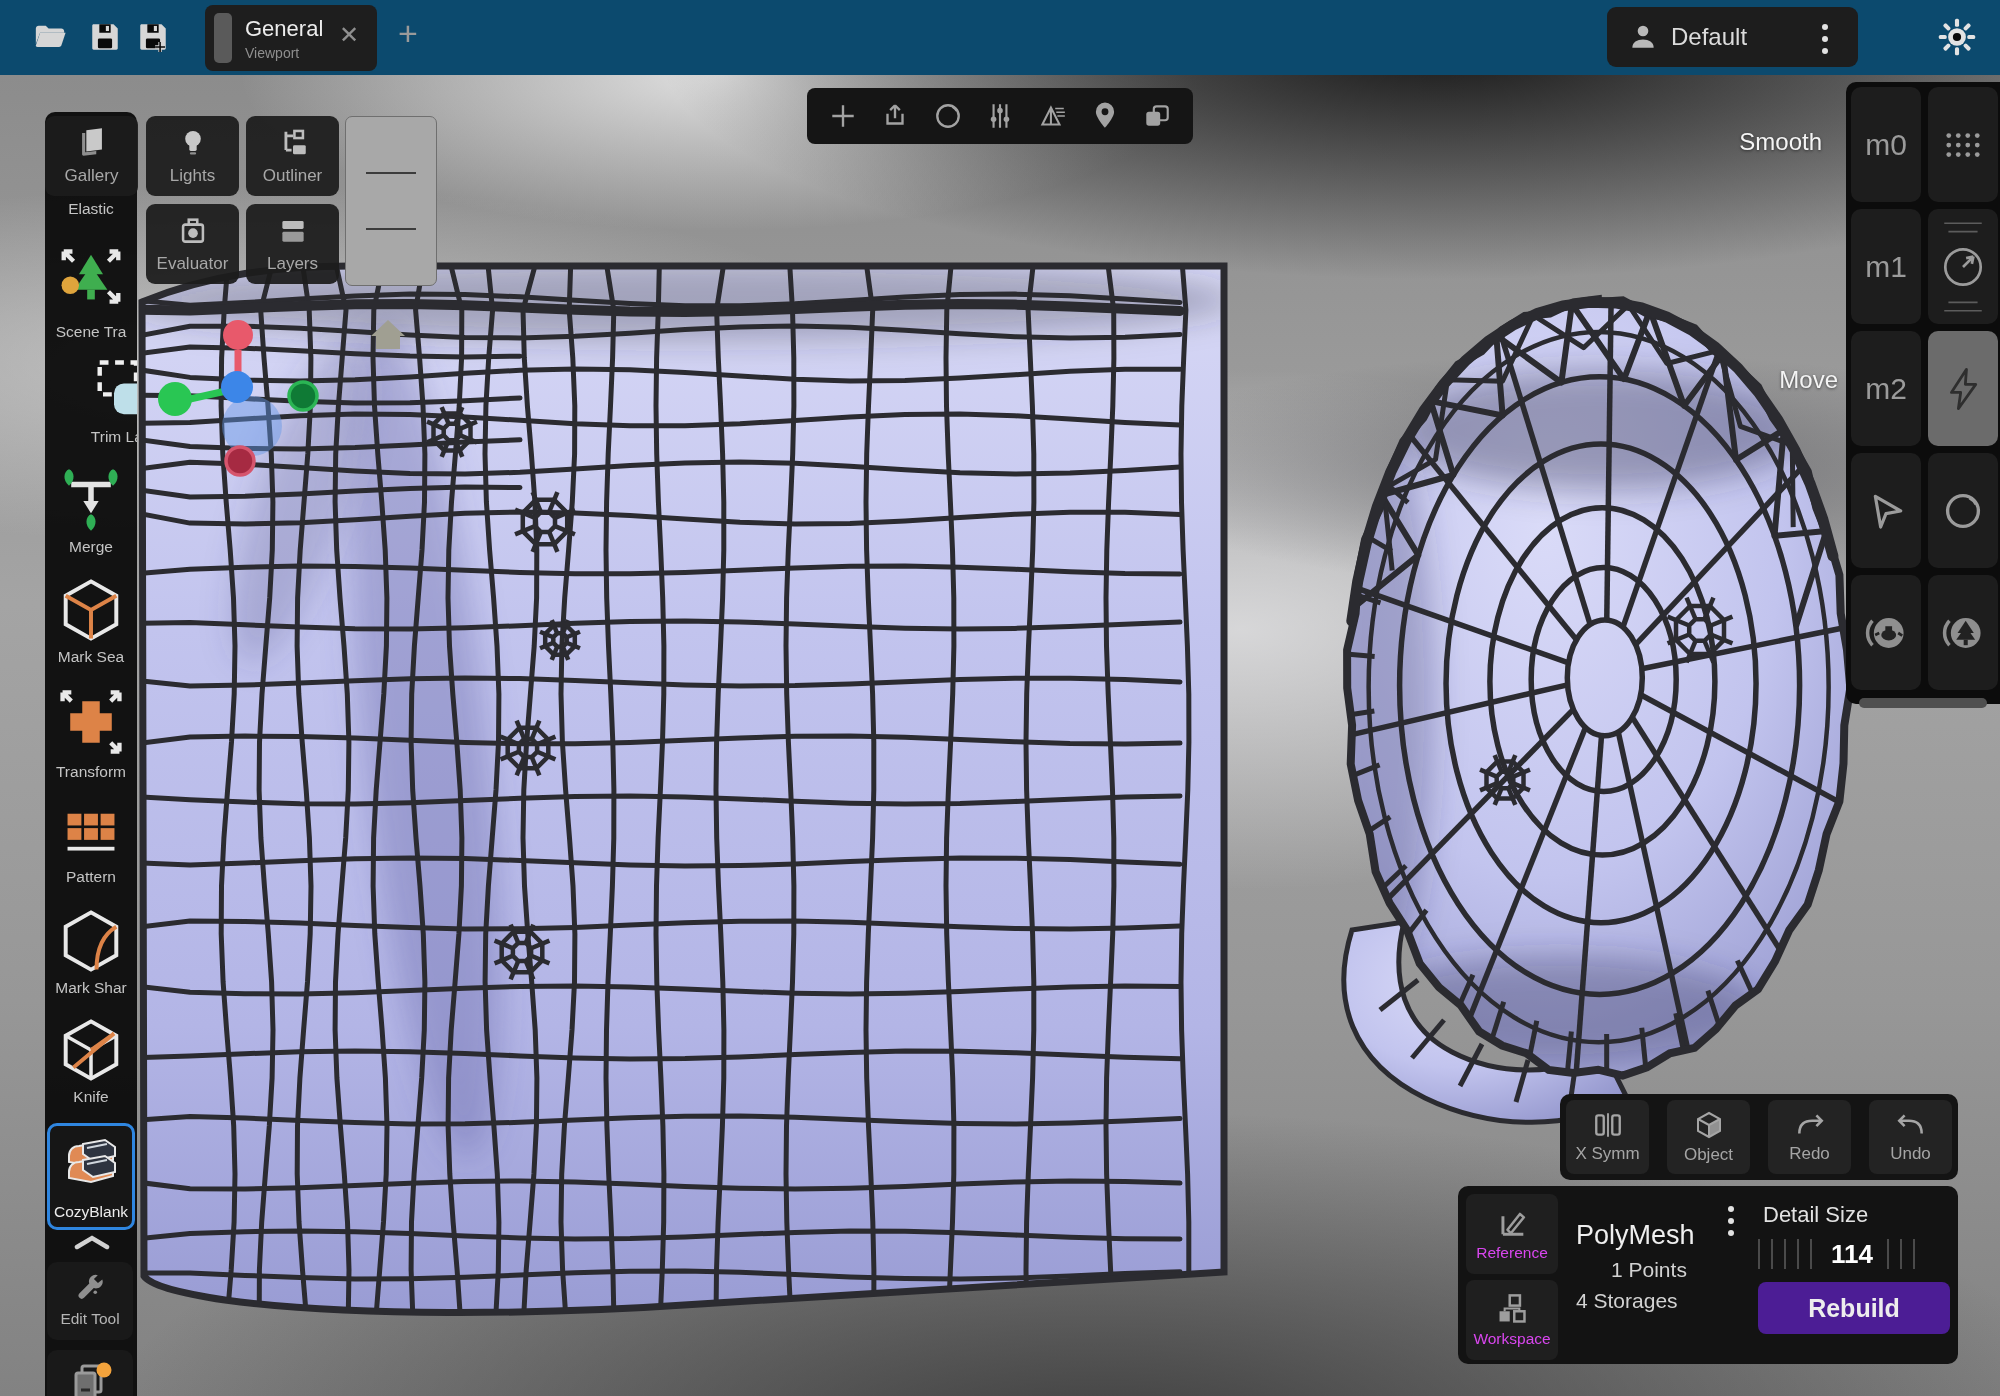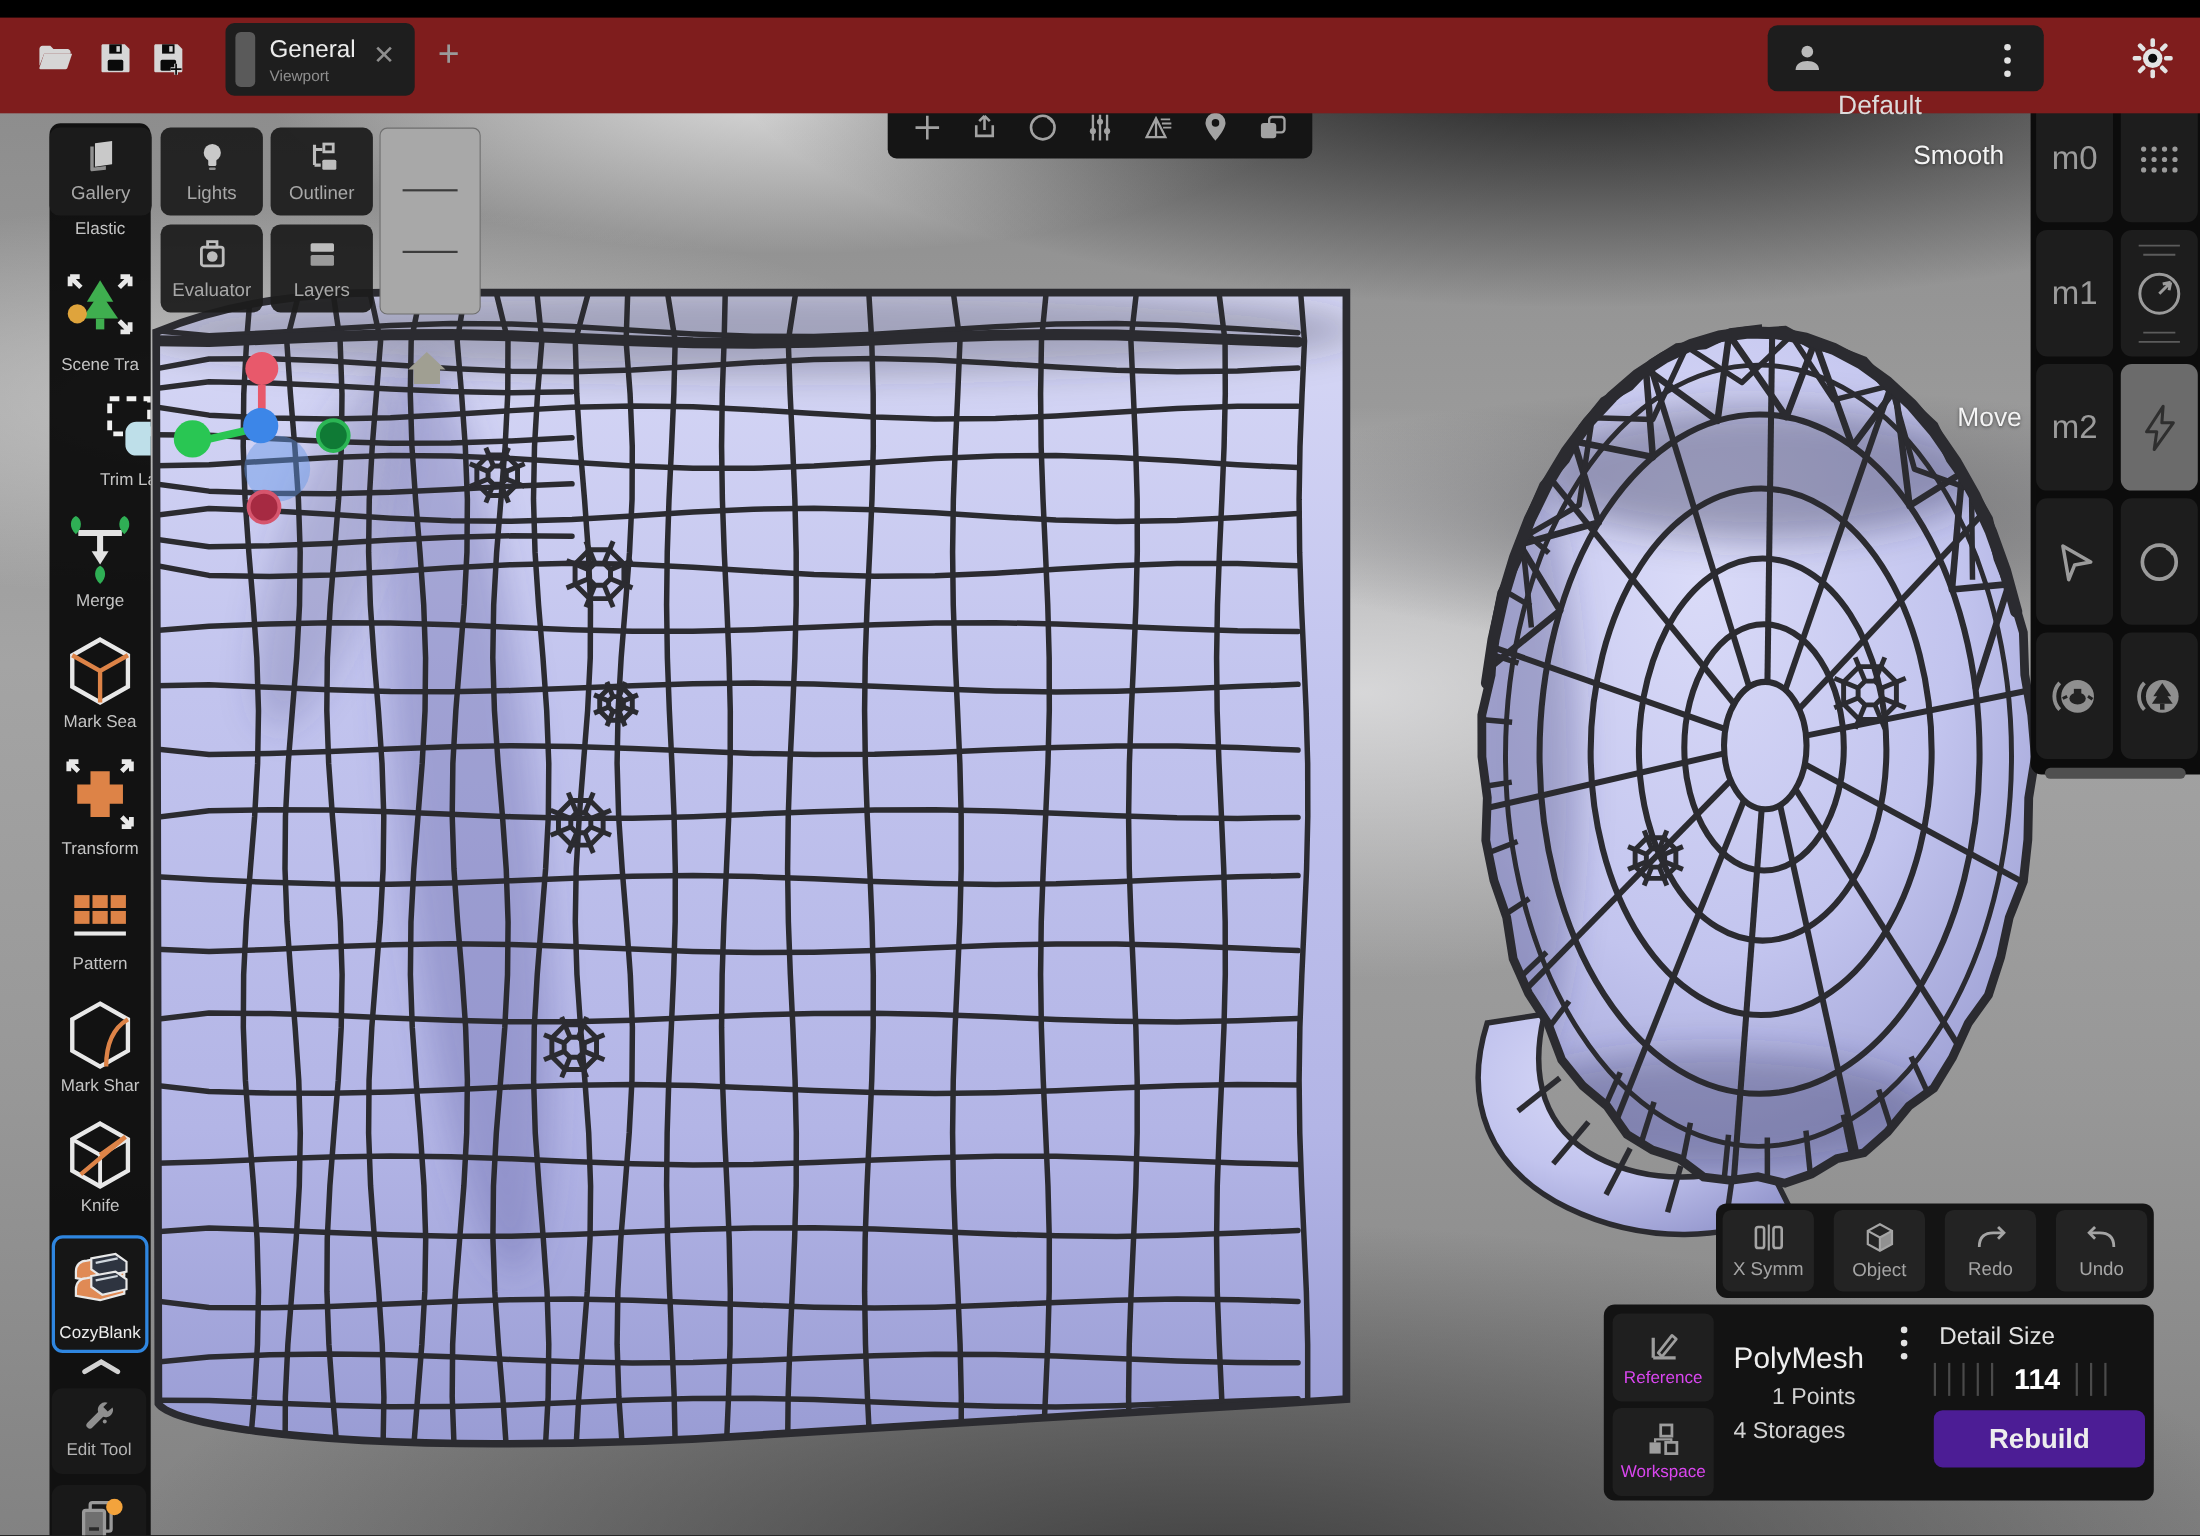--- a/index.html
+++ b/index.html
@@ -1,29 +1,29 @@
 <!DOCTYPE html>
 <html><head>
 <meta charset="utf-8">
 <style>
   html,body{margin:0;padding:0;background:#000;}
   body{width:2000px;height:1396px;position:relative;overflow:hidden;
        font-family:"Liberation Sans", sans-serif; -webkit-font-smoothing:antialiased;}
   .abs{position:absolute;}
   
-  .topbar{position:absolute;left:0;top:16px;width:2000px;height:87px;background:#7f1d1d;z-index:40;}
+  .topbar{position:absolute;left:0;top:0;width:2000px;height:75px;background:#0c4a6e;z-index:40;}
   .tb-ic{position:absolute;top:20px;width:34px;height:34px;color:#d6d6d6;cursor:pointer;}
   .tab{position:absolute;left:205px;top:5px;width:172px;height:66px;background:#1e1e1e;border-radius:8px;}
   .tab-pill{position:absolute;left:9px;top:8px;width:18px;height:50px;background:#5a5a5a;border-radius:5px;}
   .tab-title{position:absolute;left:40px;top:11px;font-size:22px;color:#ececec;}
   .tab-sub{position:absolute;left:40px;top:40px;font-size:14px;color:#8f8f8f;}
   .tab-close{position:absolute;left:134px;top:18px;font-size:24px;color:#8f8f8f;line-height:1;}
   .tab-plus{position:absolute;left:398px;top:16px;font-size:34px;color:#9a9a9a;line-height:1;font-weight:300;}
   .account{position:absolute;left:1607px;top:7px;width:251px;height:60px;background:#1d1d1d;border-radius:9px;}
-  .acct-label{position:absolute;left:64px;top:16px;font-size:24px;color:#dcdcdc;margin-top:44px;}
+  .acct-label{position:absolute;left:64px;top:16px;font-size:24px;color:#dcdcdc;}
   .kebab{width:6px;display:flex;flex-direction:column;gap:6px;align-items:center;}
   .kebab i{width:6px;height:6px;border-radius:50%;background:#e2e2e2;display:block;}
   
   .viewport{position:absolute;left:0;top:75px;width:2000px;height:1321px;
     background:
       radial-gradient(1150px 340px at 72% -2%, rgba(15,15,15,.92), rgba(15,15,15,0) 68%),
       radial-gradient(800px 260px at 36% 0%, rgba(238,238,238,.85), rgba(238,238,238,0) 60%),
       radial-gradient(700px 170px at 80% 30%, rgba(70,70,76,.5), rgba(70,70,76,0) 70%),
       radial-gradient(900px 420px at 62% 42%, rgba(232,232,234,.75), rgba(232,232,234,0) 62%),
       radial-gradient(1100px 300px at 12% 22%, rgba(224,224,224,.6), rgba(224,224,224,0) 60%),

